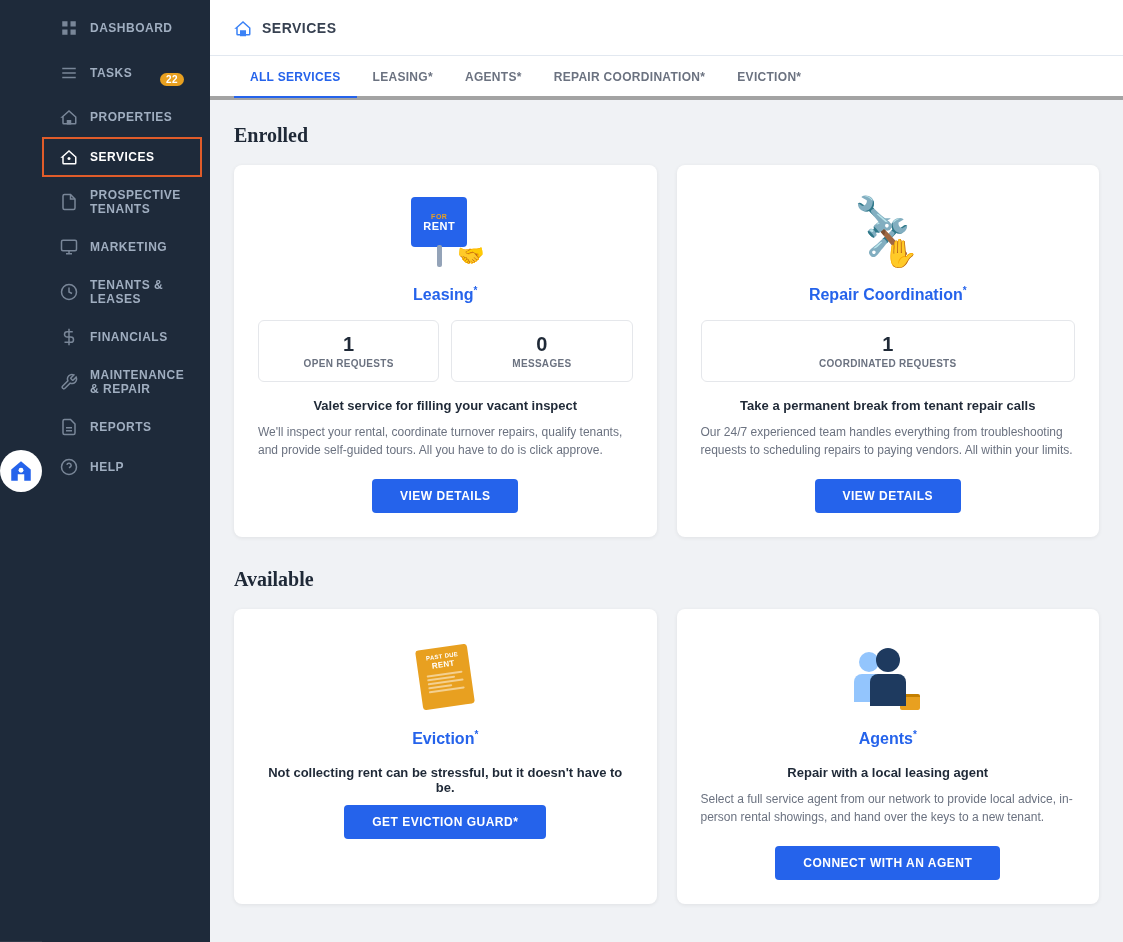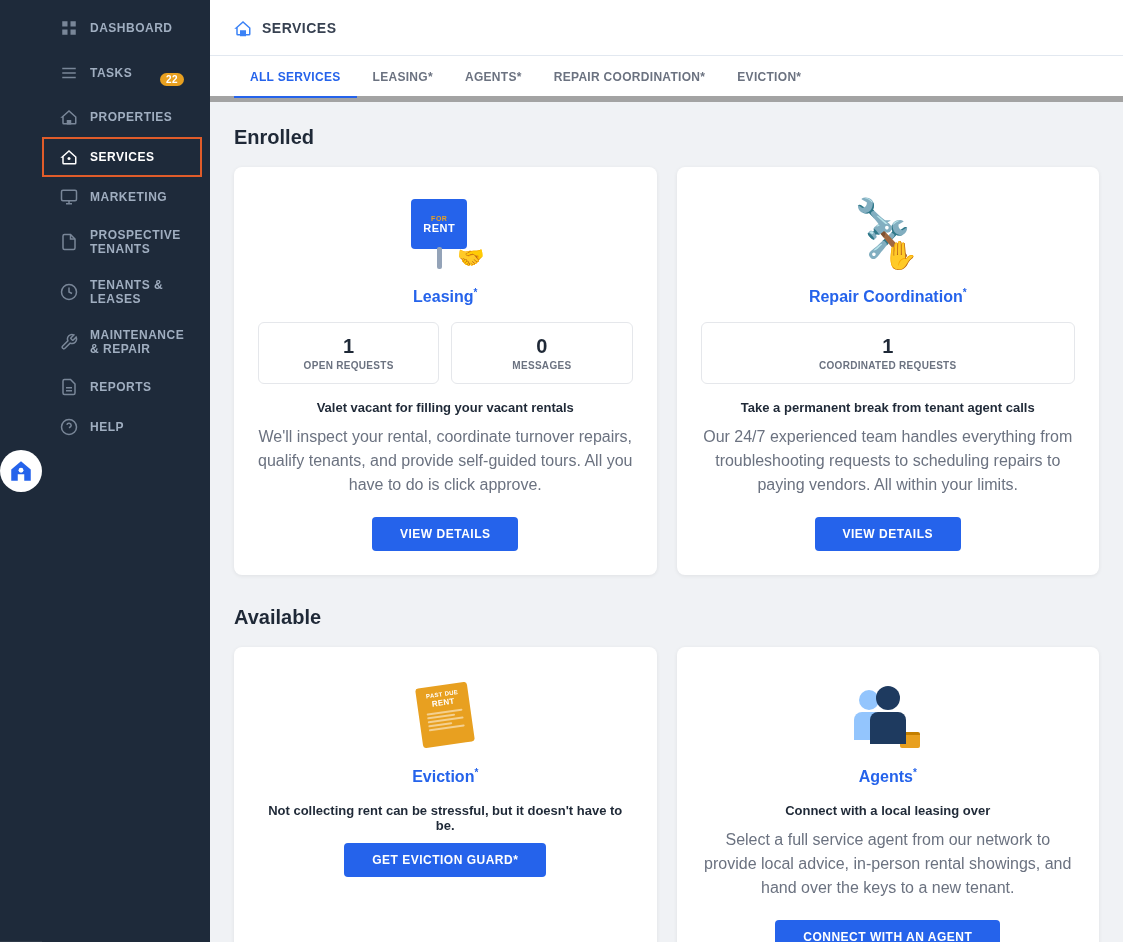--- a/index.html
+++ b/index.html
@@ -93,21 +93,21 @@
       letter-spacing: 0.5px;
       text-transform: uppercase;
     }
 
     
     .tabs-bar {
       background: #fff;
       padding: 0 24px;
       display: flex;
       gap: 0;
-      border-bottom: 6px solid #a3a3a3;
+      border-bottom: 4px solid #a3a3a3;
     }
     .tab {
       padding: 14px 16px 12px;
       font-size: 12px;
       font-weight: 600;
       letter-spacing: 0.3px;
       color: #6b7280;
       cursor: pointer;
       border-bottom: 2px solid transparent;
       margin-bottom: -2px;
@@ -124,20 +124,21 @@
       overflow-y: auto;
       padding: 24px 24px;
       background: #f0f2f5;
     }
 
     .section-title {
       font-size: 20px;
       font-weight: 600;
       color: #1f2937;
       margin-bottom: 18px;
+      font-family: Liberation Serif, serif;
     }
 
     .cards-row {
       display: flex;
       gap: 20px;
       margin-bottom: 31px;
     }
 
     .service-card {
       flex: 1;
@@ -194,23 +195,23 @@
     }
 
     .card-headline {
       font-size: 13px;
       font-weight: 700;
       color: #1f2937;
       text-align: center;
       margin-bottom: 10px;
     }
     .card-desc {
-      font-size: 16px;
+      font-size: 12px;
       color: #6b7280;
-      text-align: center;
+      text-align: left;
       line-height: 1.5;
       margin-bottom: 20px;
       flex: 1;
     }
 
     .btn-primary {
       background: #2563eb;
       color: #fff;
       border: none;
       padding: 10px 28px;
@@ -271,43 +272,50 @@
     <div class="nav-item active">
       <svg class="nav-icon icon-svg" viewBox="0 0 24 24">
           <path d="M3 12L12 4l9 8v8a1 1 0 01-1 1H5a1 1 0 01-1-1v-8z" stroke="#fff" stroke-width="2" fill="none"></path>
           <circle cx="12" cy="14" r="2" fill="#fff"></circle>
         </svg>
       <span>SERVICES</span>
     </div>
 
     <div class="nav-item">
       <svg class="nav-icon icon-svg" viewBox="0 0 24 24">
+          <path d="M14 2H6a2 2 0 00-2 2v16a2 2 0 002 2h12a2 2 0 002-2V8z" stroke="currentColor" stroke-width="2" fill="none"></path>
+          <polyline points="14,2 14,8 20,8" stroke="currentColor" stroke-width="2" fill="none"></polyline>
+        </svg>
+      <span>PROSPECTIVE TENANTS</span>
+    </div>
+
+    <div class="nav-item">
+      <svg class="nav-icon icon-svg" viewBox="0 0 24 24">
           <rect x="2" y="3" width="20" height="14" rx="2" stroke="currentColor" stroke-width="2" fill="none"></rect>
           <line x1="8" y1="21" x2="16" y2="21" stroke="currentColor" stroke-width="2"></line>
           <line x1="12" y1="17" x2="12" y2="21" stroke="currentColor" stroke-width="2"></line>
         </svg>
       <span>MARKETING</span>
     </div>
 
     <div class="nav-item">
       <svg class="nav-icon icon-svg" viewBox="0 0 24 24">
-          <path d="M14 2H6a2 2 0 00-2 2v16a2 2 0 002 2h12a2 2 0 002-2V8z" stroke="currentColor" stroke-width="2" fill="none"></path>
-          <polyline points="14,2 14,8 20,8" stroke="currentColor" stroke-width="2" fill="none"></polyline>
-        </svg>
-      <span>PROSPECTIVE TENANTS</span>
-    </div>
-
-    <div class="nav-item">
-      <svg class="nav-icon icon-svg" viewBox="0 0 24 24">
           <circle cx="12" cy="12" r="10" stroke="currentColor" stroke-width="2" fill="none"></circle>
           <polyline points="12,6 12,12 16,14" stroke="currentColor" stroke-width="2" fill="none"></polyline>
         </svg>
       <span>TENANTS &amp; LEASES</span>
     </div>
 
+    <div class="nav-item">
+      <svg class="nav-icon icon-svg" viewBox="0 0 24 24">
+          <line x1="12" y1="1" x2="12" y2="23" stroke="currentColor" stroke-width="2"></line>
+          <path d="M17 5H9.5a3.5 3.5 0 000 7h5a3.5 3.5 0 010 7H6" stroke="currentColor" stroke-width="2" fill="none"></path>
+        </svg>
+      <span>FINANCIALS</span>
+    </div>
 
     <div class="nav-item">
       <svg class="nav-icon icon-svg" viewBox="0 0 24 24">
           <path d="M14.7 6.3a1 1 0 000 1.4l1.6 1.6a1 1 0 001.4 0l3.77-3.77a6 6 0 01-7.94 7.94l-6.91 6.91a2.12 2.12 0 01-3-3l6.91-6.91a6 6 0 017.94-7.94l-3.76 3.76z" stroke="currentColor" stroke-width="2" fill="none"></path>
         </svg>
       <span>MAINTENANCE &amp; REPAIR</span>
     </div>
 
     <div class="nav-item">
       <svg class="nav-icon icon-svg" viewBox="0 0 24 24">
@@ -380,21 +388,21 @@
         <div class="stats-row">
           <div class="stat-box">
             <span class="stat-number">1</span>
             <span class="stat-label">OPEN REQUESTS</span>
           </div>
           <div class="stat-box">
             <span class="stat-number">0</span>
             <span class="stat-label">MESSAGES</span>
           </div>
         </div>
-        <div class="card-headline">Valet vacant for filling your vacant rentals</div>
+        <div class="card-headline">Valet service for filling your vacant inspect</div>
         <div class="card-desc">We'll inspect your rental, coordinate turnover repairs, qualify tenants, and provide self-guided tours. All you have to do is click approve.</div>
         <button class="btn-primary">VIEW DETAILS</button>
       </div>
 
       <div class="service-card">
         <div class="card-img-area">
           <div style="font-size:50px;position:relative;">
             <span style="position:absolute;top:-10px;left:-10px;font-size:32px;">🔧</span>
             <span style="font-size:36px;">🛠️</span>
             <span style="position:absolute;bottom:-8px;right:-8px;font-size:28px;">✋</span>
@@ -402,21 +410,21 @@
         </div>
         <div class="card-service-name">
           <span>Repair Coordination</span><sup>*</sup>
         </div>
         <div class="stats-row">
           <div class="stat-box">
             <span class="stat-number">1</span>
             <span class="stat-label">COORDINATED REQUESTS</span>
           </div>
         </div>
-        <div class="card-headline">Take a permanent break from tenant agent calls</div>
+        <div class="card-headline">Take a permanent break from tenant repair calls</div>
         <div class="card-desc">Our 24/7 experienced team handles everything from troubleshooting requests to scheduling repairs to paying vendors. All within your limits.</div>
         <button class="btn-primary">VIEW DETAILS</button>
       </div>
 
     </div>
 
     <h2 class="section-title">Available</h2>
 
     <div class="cards-row">
 
@@ -462,21 +470,21 @@
                 <div style="width:36px;height:32px;background:#1e3a5f;border-radius:8px 8px 0 0;"></div>
               </div>
 
               <div style="position:absolute;bottom:-4px;right:-14px;width:20px;height:16px;background:#e8a020;border-radius:2px;border-top:3px solid #c47f00;"></div>
             </div>
           </div>
         </div>
         <div class="card-service-name">
           <span>Agents</span><sup>*</sup>
         </div>
-        <div class="card-headline">Connect with a local leasing over</div>
+        <div class="card-headline">Repair with a local leasing agent</div>
         <div class="card-desc">Select a full service agent from our network to provide local advice, in-person rental showings, and hand over the keys to a new tenant.</div>
         <button class="btn-primary">CONNECT WITH AN AGENT</button>
       </div>
 
     </div>
 
   </div>
 </div>
 
 </body></html>

